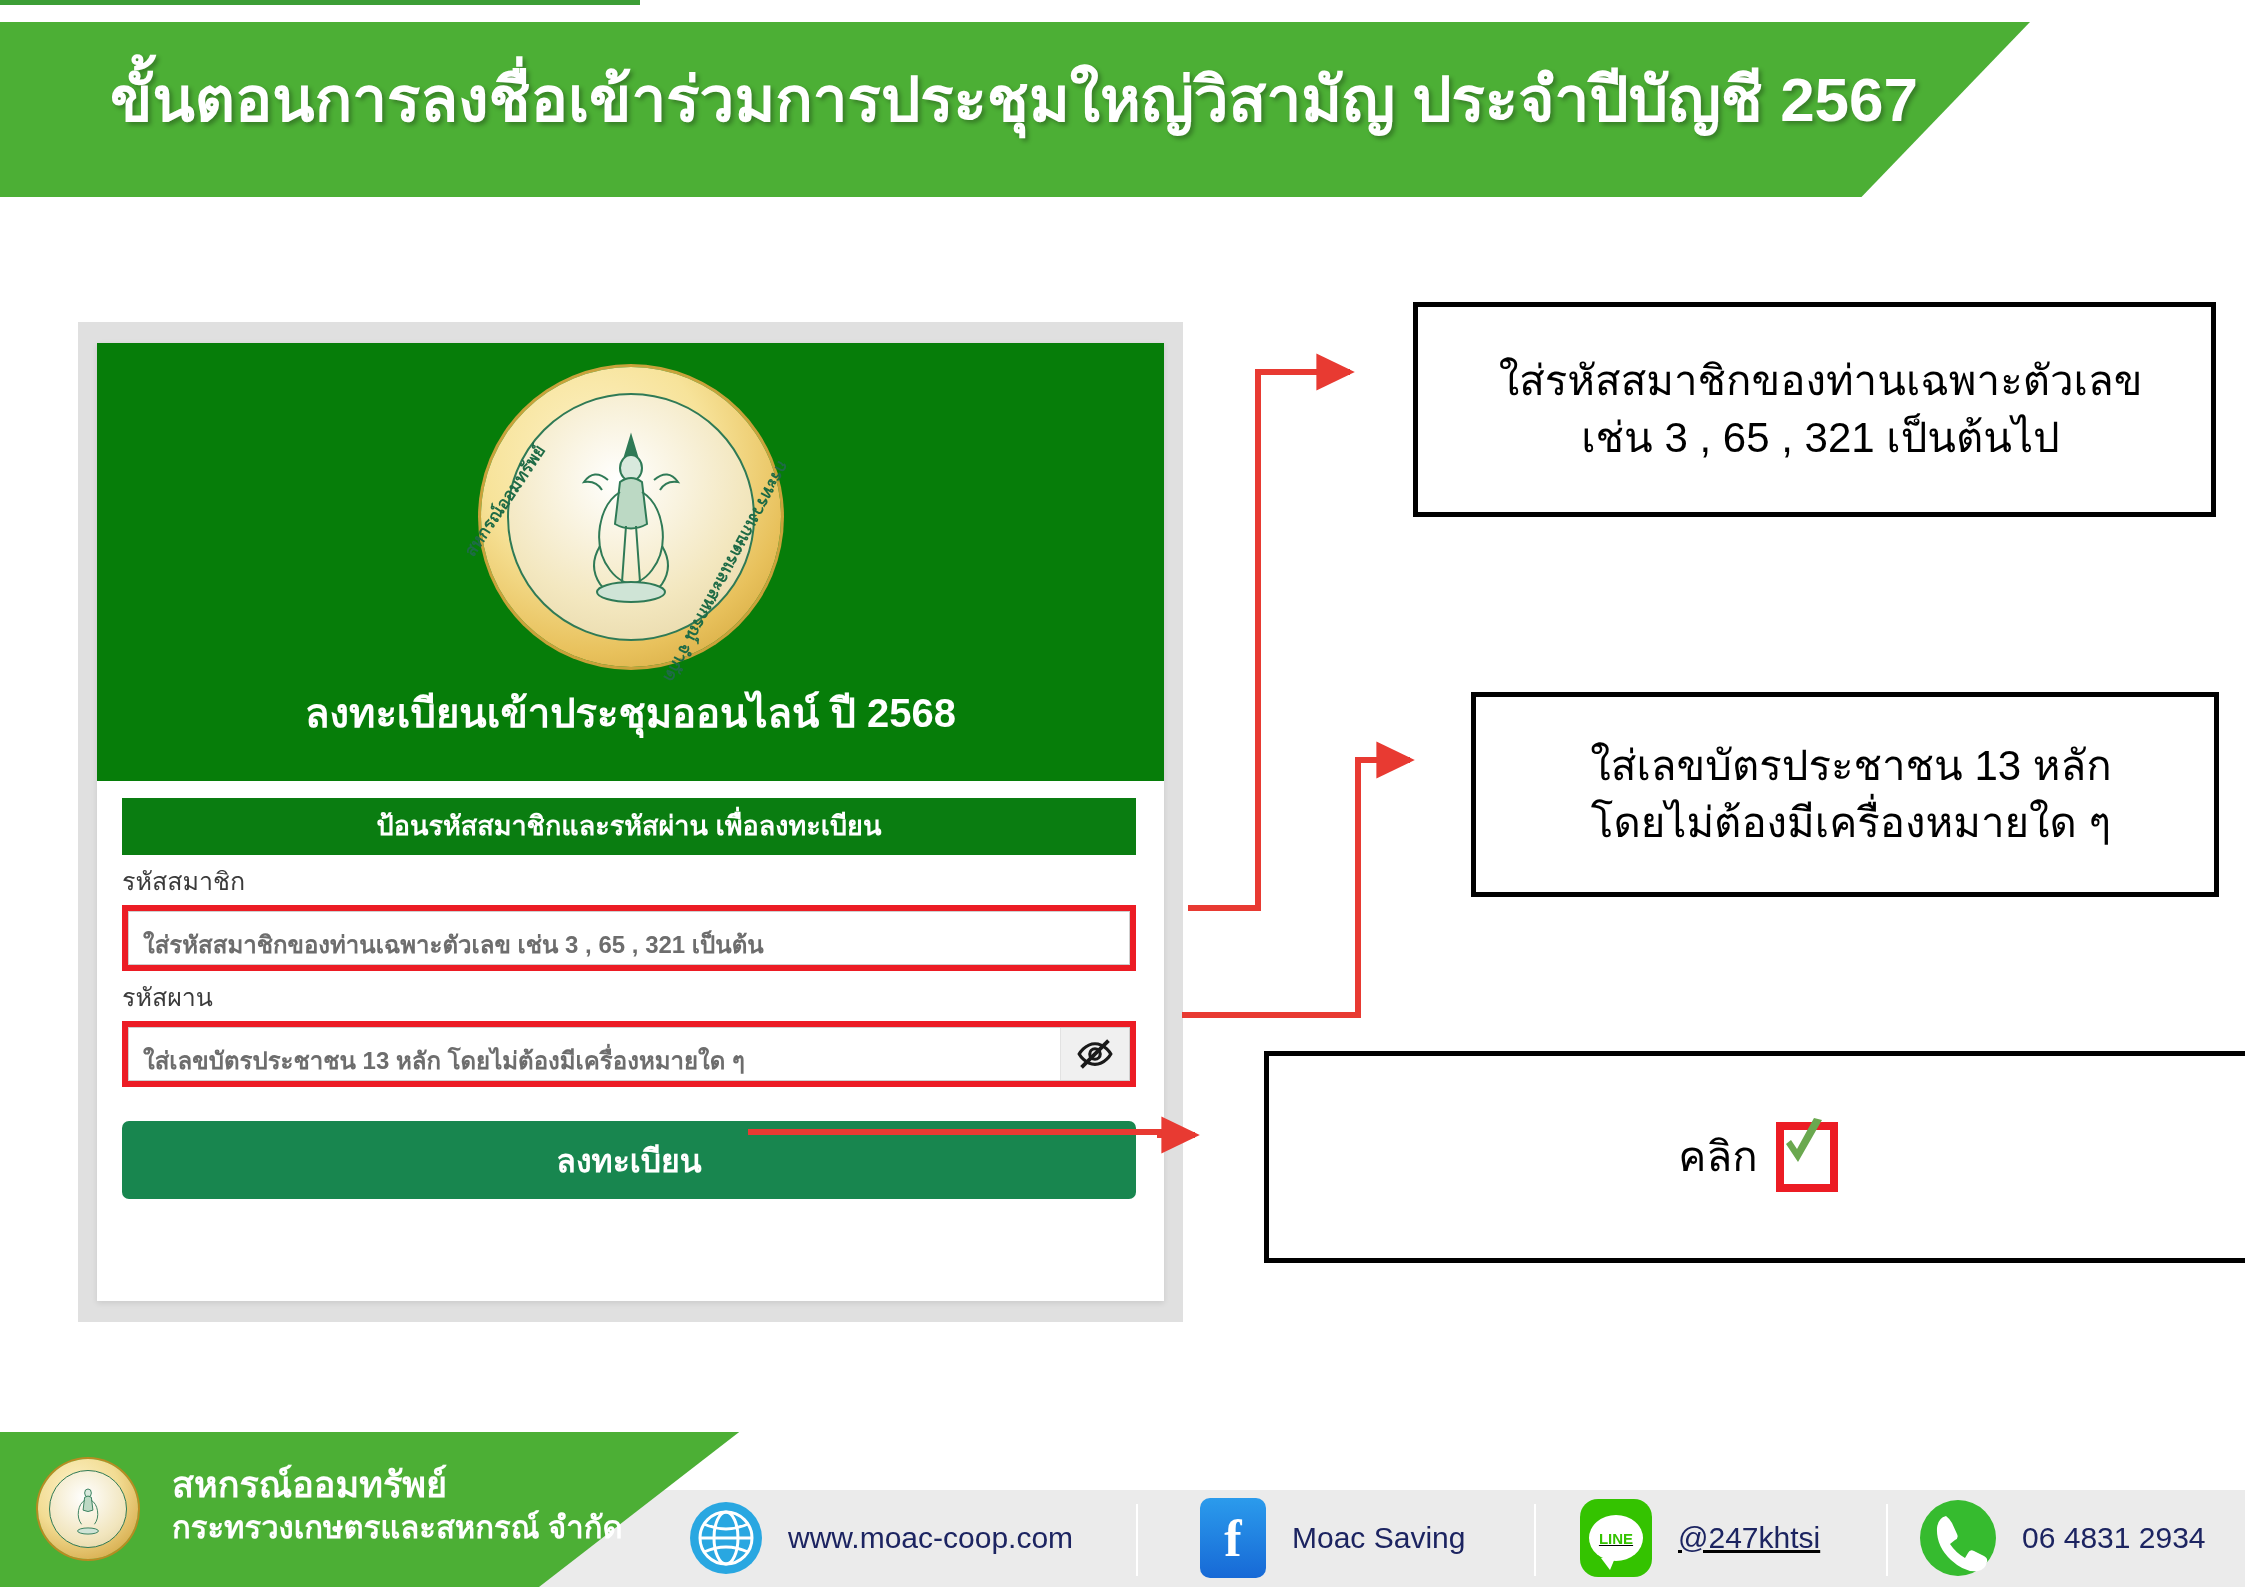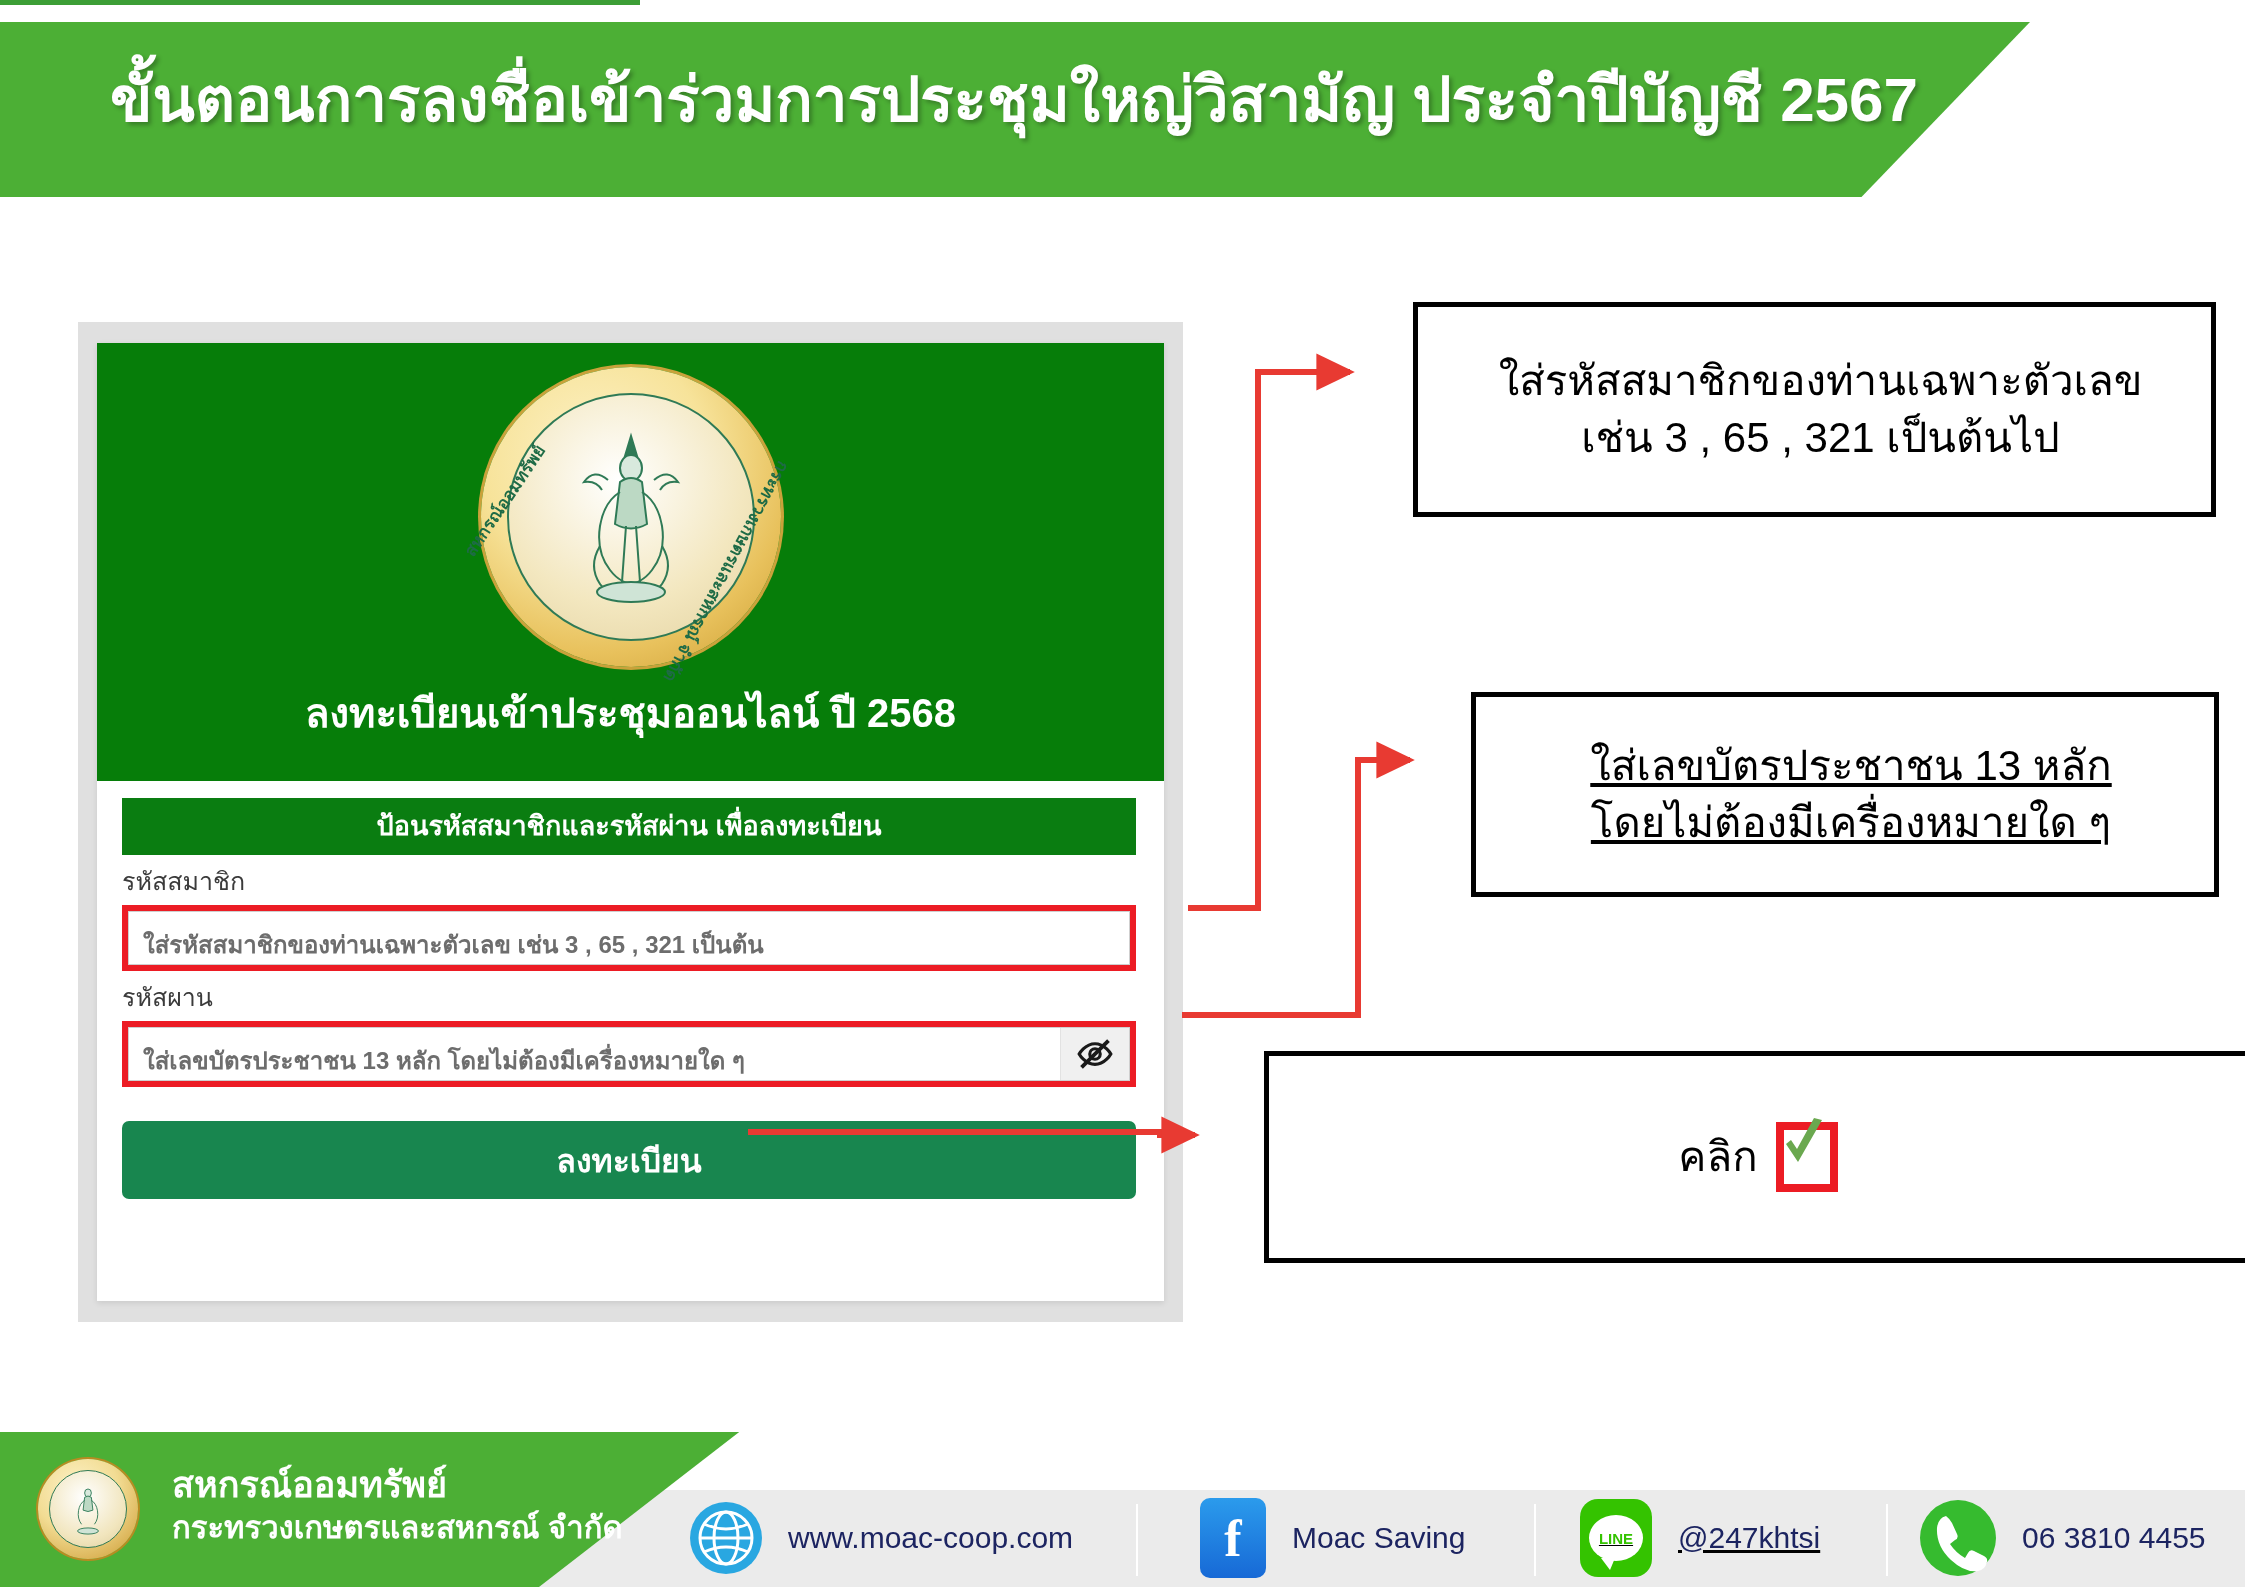--- a/index.html
+++ b/index.html
@@ -212,21 +212,21 @@
     flex-direction: column;
     align-items: center;
     justify-content: center;
     text-align: center;
     color: #000000;
     font-size: 42px;
     line-height: 1.35;
     padding-left: 12px;
   }
   #callout-member { left: 1413px; top: 302px;  width: 803px; height: 215px; }
-  #callout-idcard { left: 1471px; top: 692px;  width: 748px; height: 205px; text-decoration: underline; }
+  #callout-idcard { left: 1471px; top: 692px;  width: 748px; height: 205px; }
   #callout-consent{ left: 1264px; top: 1051px; width: 988px; height: 212px; padding: 0 18px; }
 
   .callout-line { white-space: nowrap; }
   #consent-line1 {
     display: flex;
     align-items: center;
     justify-content: center;
     gap: 18px;
   }
   #consent-check-badge {
@@ -512,14 +512,14 @@
   </span>
   <span class="ctext">@247khtsi</span>
 </div>
 
 <div class="contact" id="contact-tel">
   <span class="icon-phone">
     <svg viewBox="0 0 76 76" width="76" height="76">
       <path d="M26 16 q-8 2 -9 12 q-1 18 14 32 q14 13 27 11 q7 -1 9 -9 q1 -4 -3 -6 l-10 -5 q-4 -2 -6 2 l-3 5 q-9 -5 -15 -14 l5 -4 q4 -2 2 -6 l-5 -11 q-2 -4 -6 -7 z" fill="#ffffff"></path>
     </svg>
   </span>
-  <span class="ctext">06 3810 4455</span>
+  <span class="ctext">06 4831 2934</span>
 </div>
 
 </body></html>

